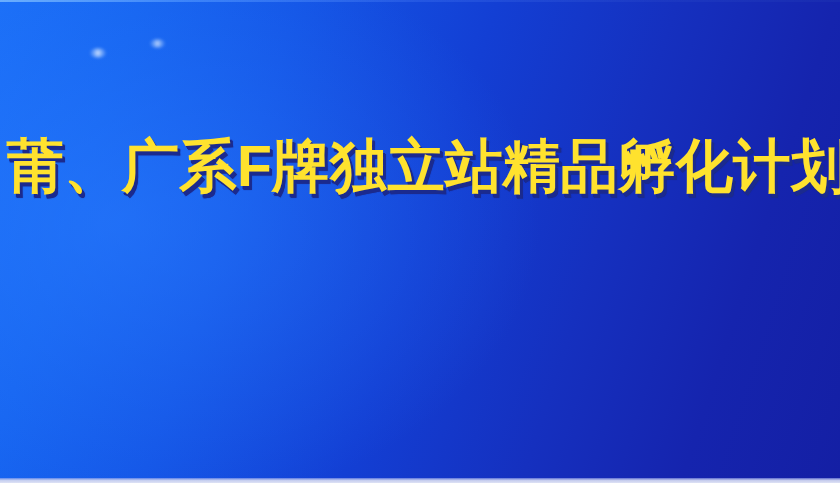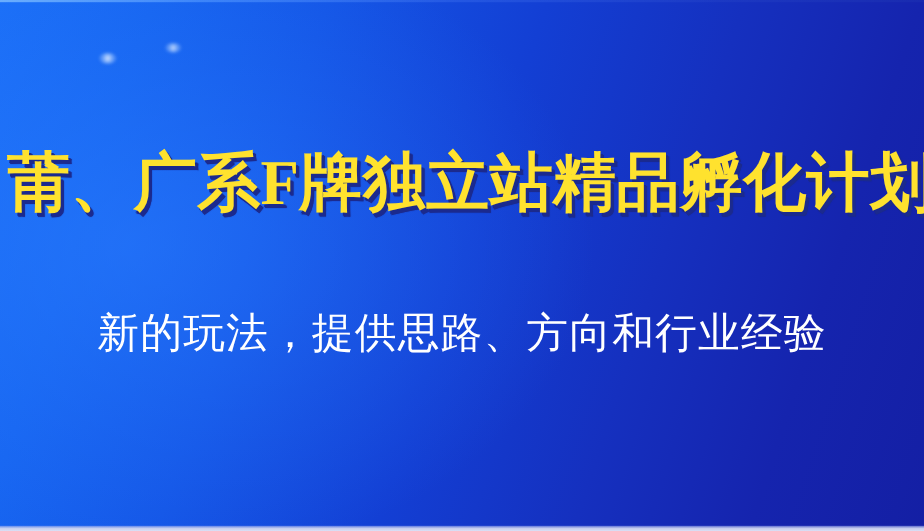--- a/index.html
+++ b/index.html
@@ -5,21 +5,21 @@
   html, body {
     margin: 0;
     padding: 0;
     background: #0f1a5a;
   }
   #banner {
     position: relative;
     width: 840px;
     height: 483px;
     overflow: hidden;
-    font-family: Liberation Serif, serif;
+    font-family: Liberation Sans, sans-serif;
     
     background:
       radial-gradient(ellipse 70% 85% at 14% 46%, rgba(42,125,255,0.55) 0%, rgba(42,125,255,0.22) 42%, rgba(42,125,255,0) 72%),
       linear-gradient(108deg,
         #1a6ef7 0%,
         #1664f0 14%,
         #1455e6 30%,
         #133fd4 50%,
         #1530bf 68%,
         #1524ae 84%,
@@ -111,19 +111,16 @@
 
   <div class="edge-top"></div>
 
   <div class="bokeh bokeh-a"></div>
   <div class="bokeh bokeh-b"></div>
 
   <div class="title-wrap">
     <span class="title">莆、广系F牌独立站精品孵化计划</span>
   </div>
 
-  <div class="subtitle-wrap">
-    <span class="subtitle">新的玩法，提供思路、方向和行业经验</span>
-  </div>
 
   <div class="edge-bottom"></div>
 
 </div>
 
 </body></html>

